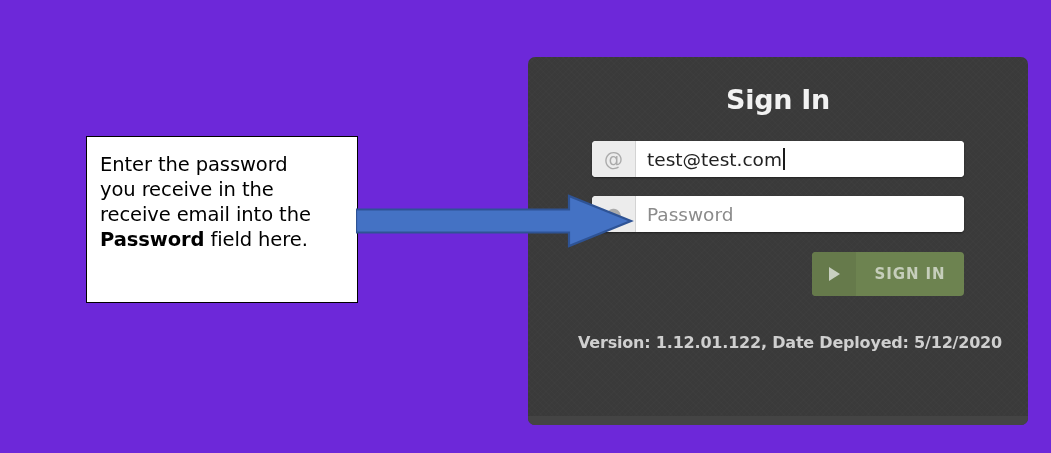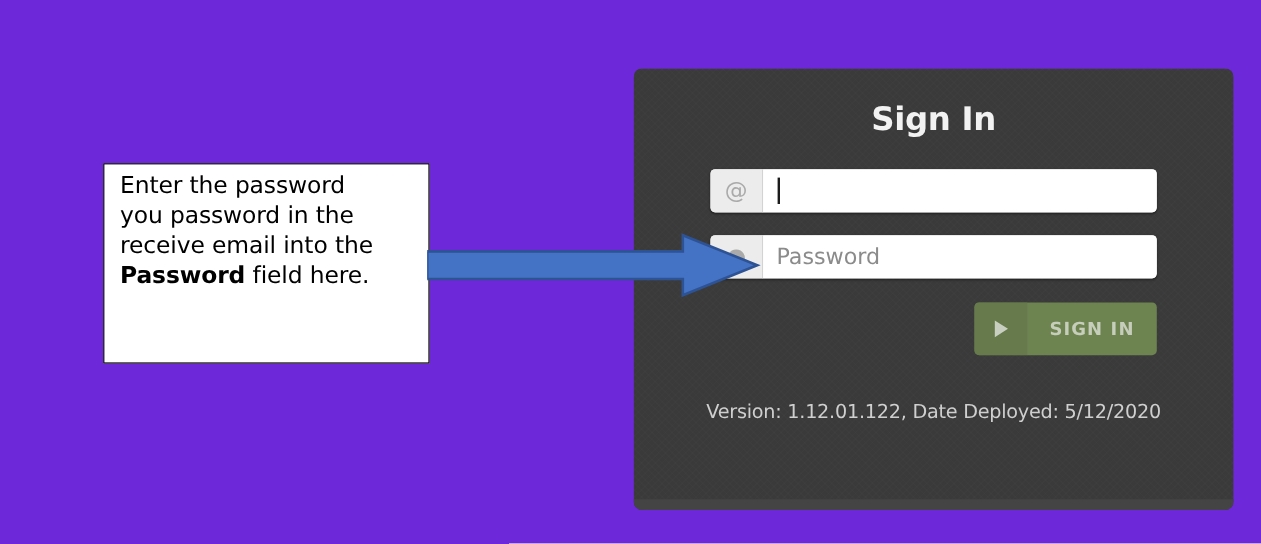--- a/index.html
+++ b/index.html
@@ -27,21 +27,21 @@
     width: 272px;
     height: 167px;
     background: #ffffff;
     border: 1.6px solid #000000;
     box-sizing: border-box;
     z-index: 30;
   }
   #callout-text {
     position: absolute;
     left: 13px;
-    top: 5px;
+    top: 15px;
     width: 252px;
     font-family: "DejaVu Sans", sans-serif;
     font-size: 19.5px;
     line-height: 25px;
     color: #000000;
     letter-spacing: -0.1px;
   }
   #callout-text .bold {
     font-weight: bold;
   }
@@ -180,43 +180,44 @@
     color: #c6cebb;
     font-family: "DejaVu Sans", sans-serif;
     font-weight: bold;
     font-size: 15px;
     letter-spacing: 0.9px;
   }
 
   
   #version-text {
     position: absolute;
-    left: 0;
+    left: 12px;
     top: 276px;
     width: 100%;
     text-align: center;
     color: #cfcfcf;
     font-family: "DejaVu Sans", sans-serif;
-    font-weight: normal;
+    font-weight: bold;
     font-size: 16px;
     letter-spacing: -0.2px;
   }
 </style>
 </head>
 <body>
 
 <div id="screen">
 
   <div id="signin-panel">
 
     <div id="panel-title">Sign In</div>
 
     <div class="field-row" id="email-row">
       <div class="field-icon">@</div>
       <div class="field-input">
+        <span>test@test.com</span>
           <span id="email-caret"></span>
       </div>
     </div>
 
     <div class="field-row" id="password-row">
       <div class="field-icon">●</div>
       <div class="field-input placeholder">Password</div>
     </div>
 
     <button id="signin-button">
@@ -227,21 +228,21 @@
     </button>
 
     <div id="version-text">Version: 1.12.01.122, Date Deployed: 5/12/2020</div>
 
     <div id="panel-footer-strip"></div>
   </div>
 
   <div id="callout-box">
     <div id="callout-text">
       <span>Enter the password</span><br>
-      <span>you password in the</span><br>
+      <span>you receive in the</span><br>
       <span>receive email into the</span><br>
       <span class="bold">Password</span><span> field here.</span>
     </div>
   </div>
 
   <svg id="arrow-annotation" viewBox="0 0 278 58">
     <polygon points="0,17.5 213,17.5 213,4 275,29 213,54 213,40.5 0,40.5" fill="#4472C4" stroke="#2E5395" stroke-width="2.2" stroke-linejoin="miter"></polygon>
   </svg>
 
 </div>

